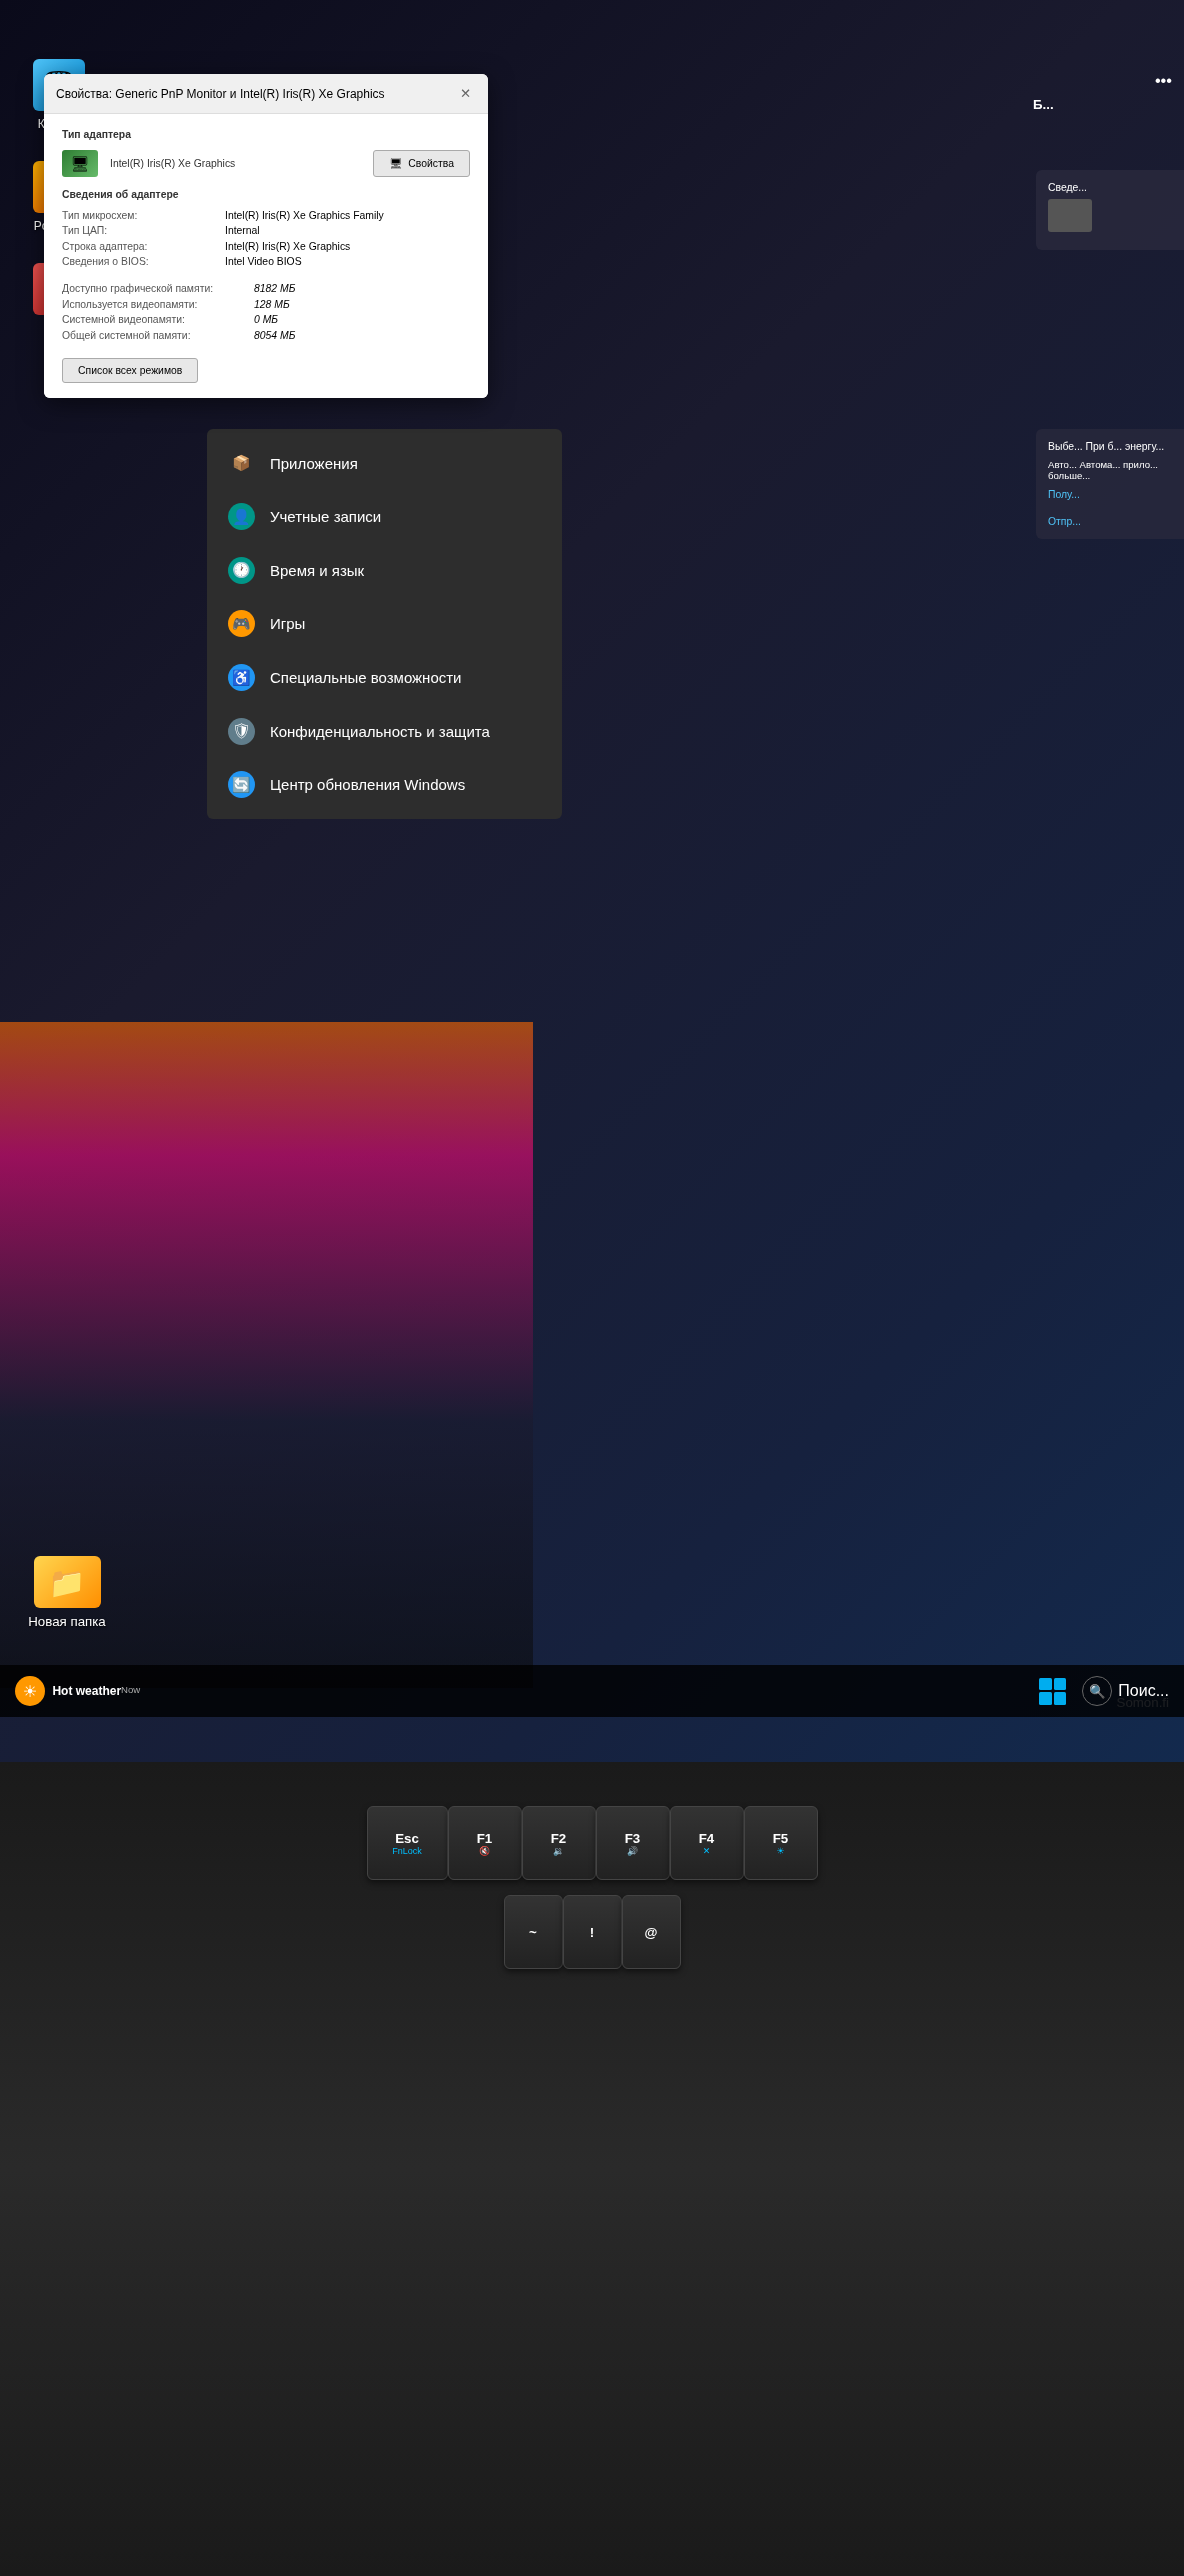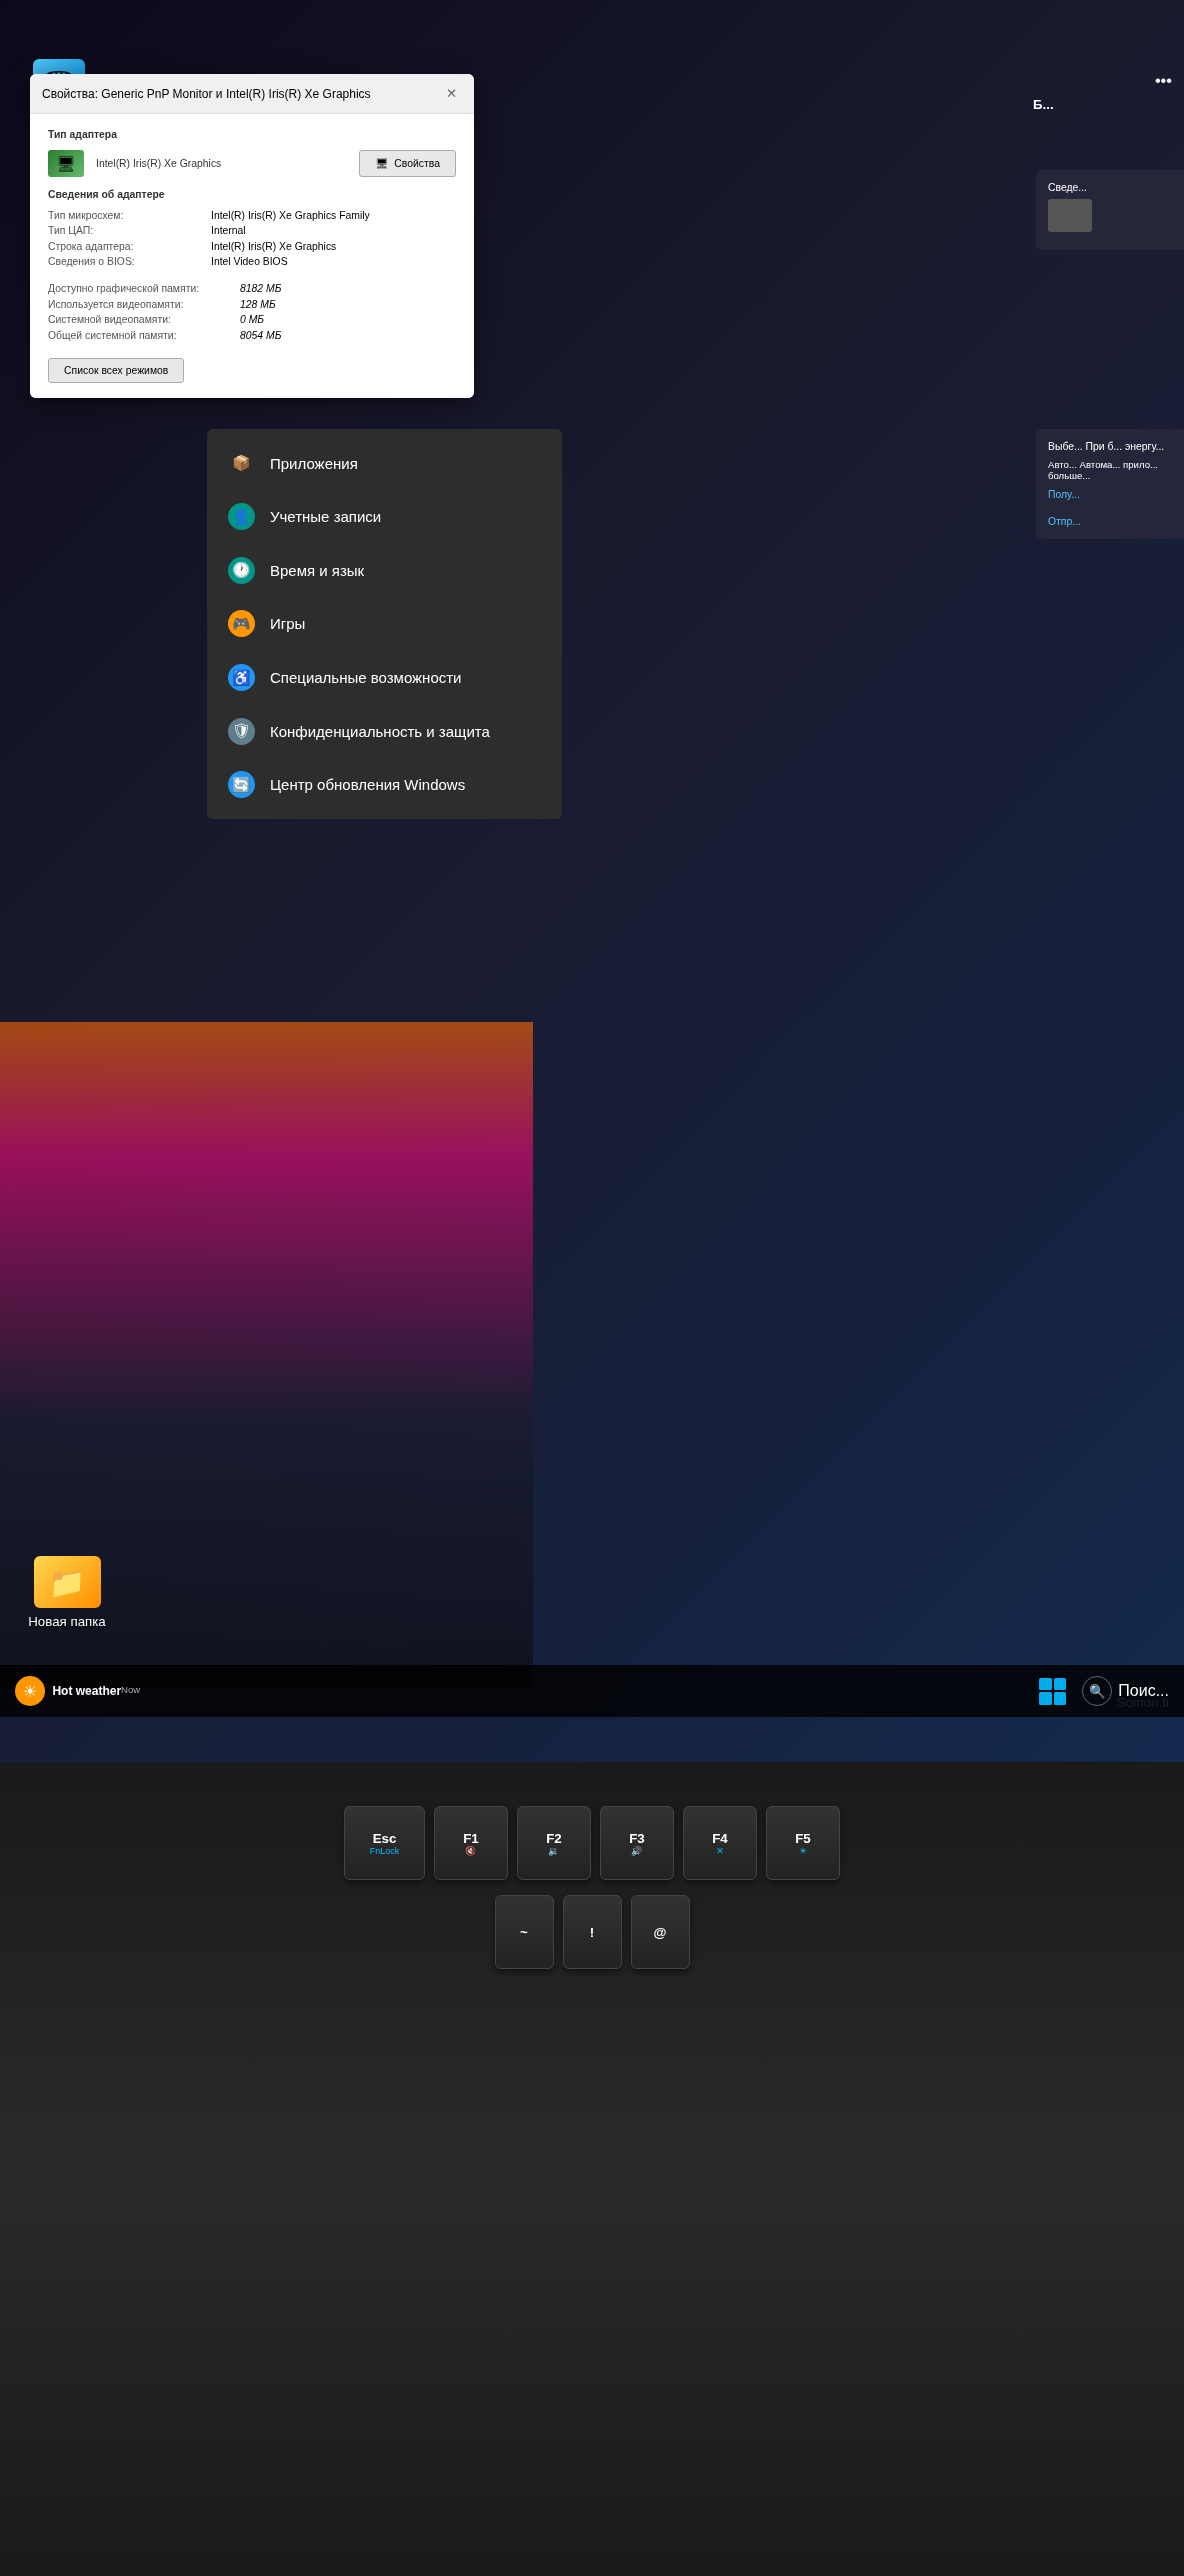--- a/index.html
+++ b/index.html
@@ -207,21 +207,21 @@
       align-items: center;
       justify-content: center;
       color: #aaa;
       font-size: 13.3px;
     }
 
     
     .dialog-overlay {
       position: absolute;
       top: 74px;
-      left: 30px;
+      left: 44px;
       width: 444px;
       background: #f0f0f0;
       border-radius: 6px;
       box-shadow: 0 6px 24px rgba(0,0,0,0.5);
       z-index: 100;
       overflow: hidden;
     }
 
     .dialog-titlebar {
       background: #f0f0f0;
@@ -411,21 +411,20 @@
       display: flex;
       flex-direction: column;
       align-items: center;
       justify-content: flex-start;
       padding-top: 44px;
       gap: 15px;
     }
 
     .keyboard-row {
       display: flex;
-      gap: 9px;
       justify-content: center;
     }
 
     .key {
       min-width: 67px;
       height: 74px;
       background: linear-gradient(180deg, #333 0%, #222 100%);
       border: 0.7px solid #444;
       border-radius: 6px;
       display: flex;

